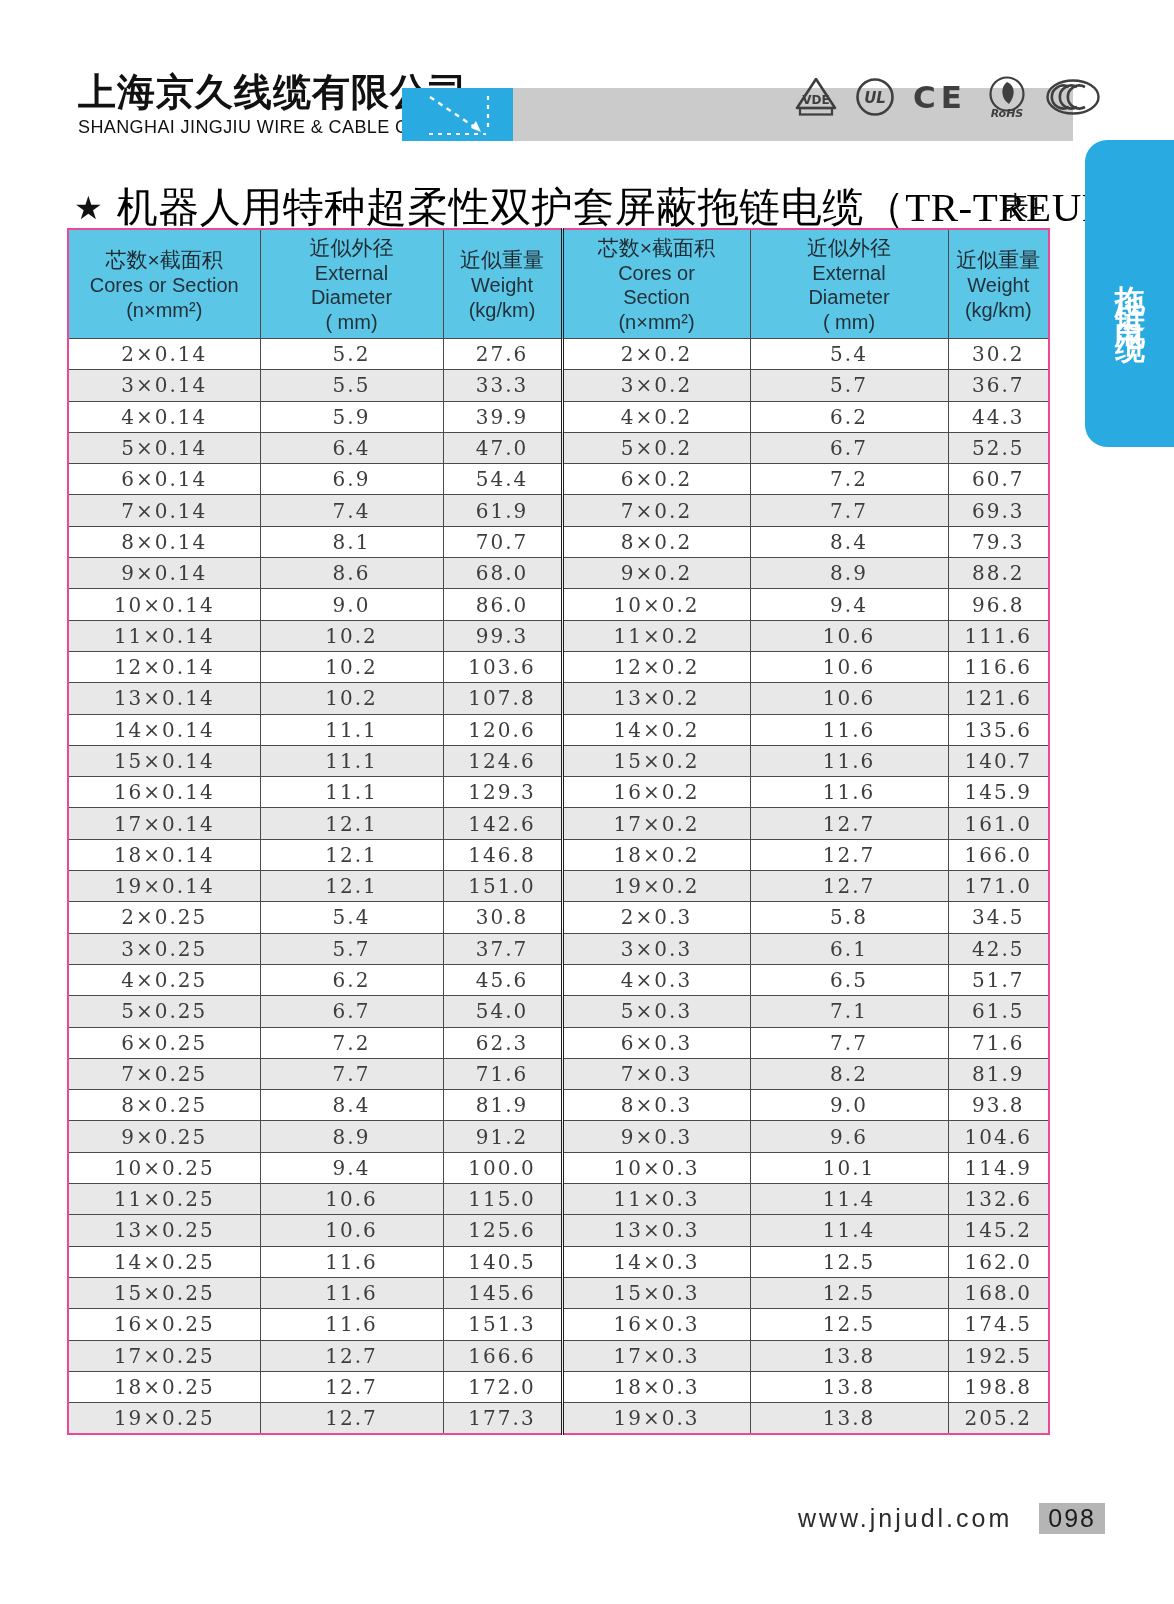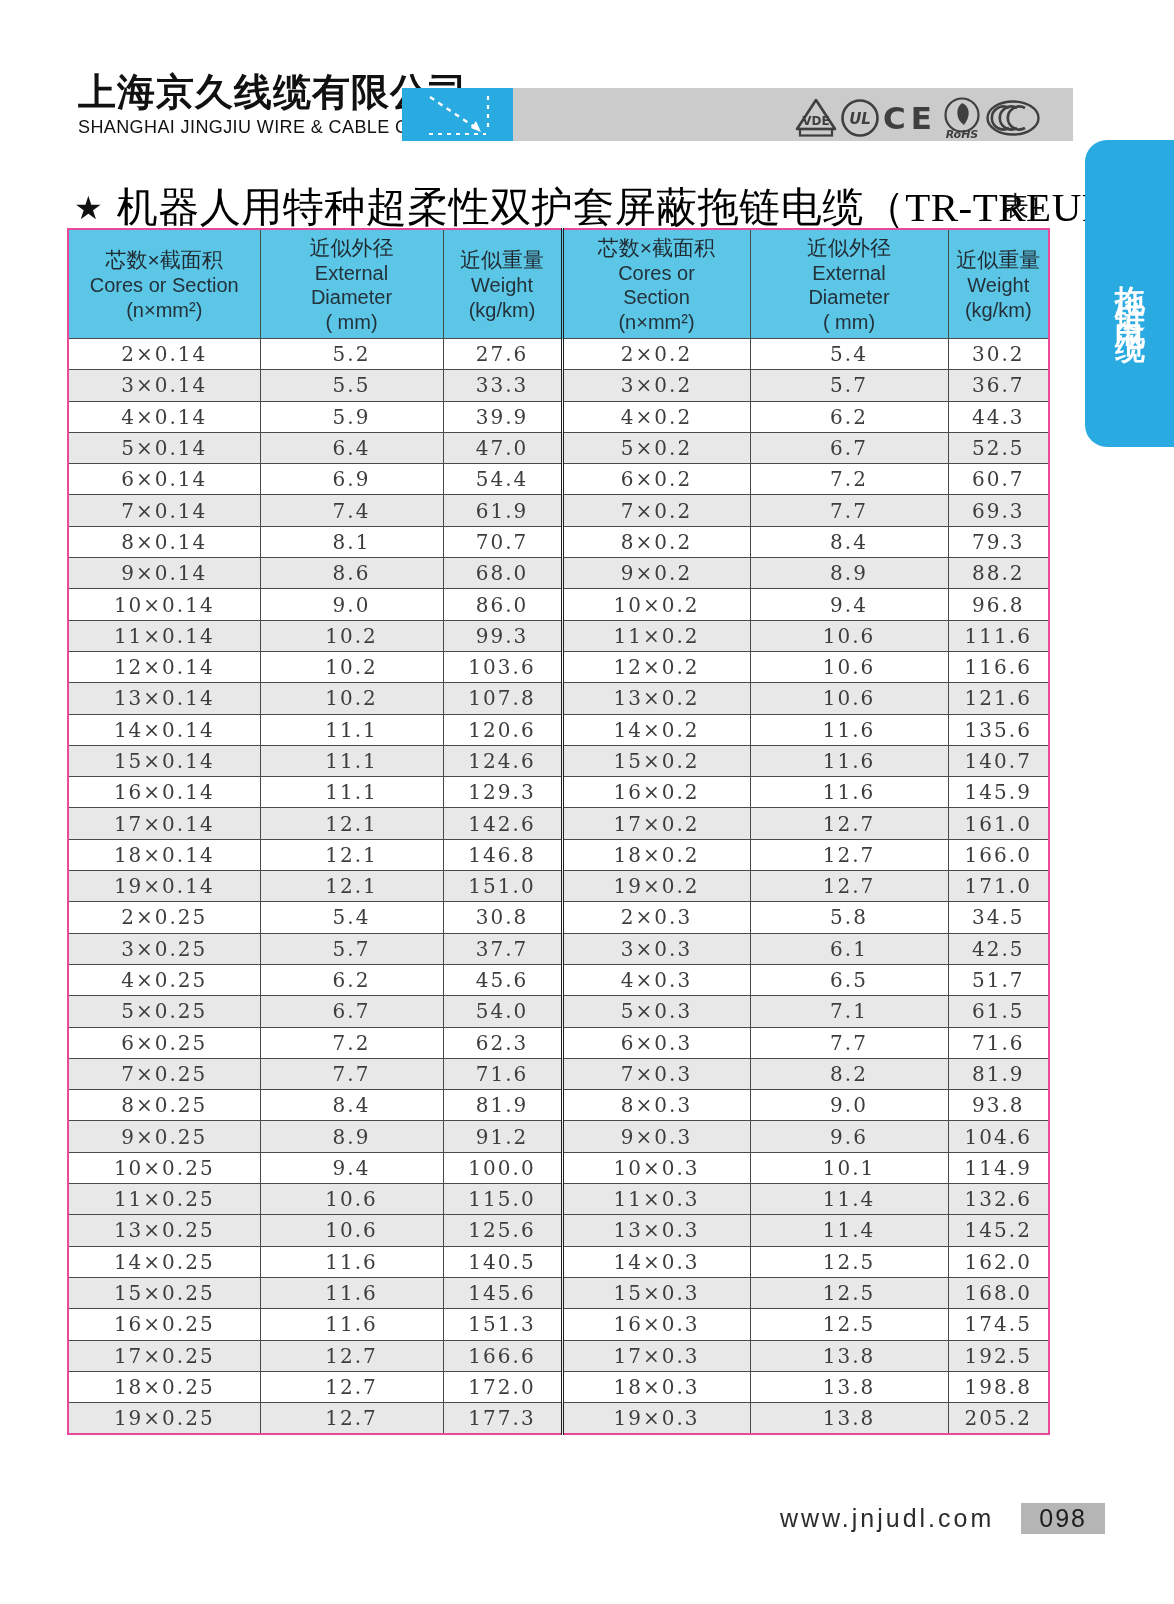--- a/index.html
+++ b/index.html
@@ -5,21 +5,21 @@
   html,body{margin:0;padding:0;background:#fff;}
   .page{position:relative;width:1174px;height:1604px;background:#ffffff;overflow:hidden;
         font-family:"Liberation Sans",sans-serif;}
 
   
   .logo{position:absolute;left:78px;top:72px;}
   .logo-zh{font-size:38px;font-weight:bold;color:#111;letter-spacing:1px;line-height:1.1;}
   .logo-en{font-size:18px;color:#111;margin-top:3px;letter-spacing:0.4px;}
   .brand-box{position:absolute;left:402px;top:88px;width:111px;height:53px;background:#29abe2;}
   .band{position:absolute;left:513px;top:88px;width:560px;height:53px;background:#cbcbcb;}
-  .certs{position:absolute;left:793px;top:93px;height:49px;display:flex;align-items:center;text-align:right;}
+  .certs{position:absolute;left:793px;top:72px;height:49px;display:flex;align-items:center;gap:15px;text-align:right;}
   .cert{display:flex;align-items:center;justify-content:center;}
 
   
   .title-row{position:absolute;left:74px;top:180px;display:flex;align-items:center;gap:14px;}
   .star{font-size:32px;color:#111;line-height:1;}
   .title-text{font-family:"Liberation Serif",serif;font-size:41px;font-weight:normal;color:#000000;letter-spacing:0.5px;}
   .table-label{position:absolute;left:1002px;top:188px;font-family:Liberation Serif, serif;
                font-size:27px;color:#111;}
 
   
@@ -37,21 +37,21 @@
 
   
   .side-tab{position:absolute;right:0;top:140px;width:89px;height:307px;background:#29abe2;
             border-radius:22px 0 0 22px;display:flex;align-items:center;justify-content:center;}
   .side-tab-text{writing-mode:vertical-rl;text-orientation:upright;color:#ffffff;
                  font-size:30px;letter-spacing:16px;font-weight:bold;}
 
   
   .footer{position:absolute;top:1503px;right:69px;display:flex;align-items:center;gap:27px;}
   .site{font-size:25px;letter-spacing:3px;color:#2c2c2c;}
-  .page-num{background:#b5b5b5;color:#1c1c1c;font-size:25px;padding:1px 18px;letter-spacing:2px;}
+  .page-num{background:#b5b5b5;color:#1c1c1c;font-size:25px;padding:1px 9px;letter-spacing:2px;}
 
   svg text{font-family:"DejaVu Sans",sans-serif;}
 </style>
 </head>
 <body>
 
 <div class="page">
 
   <div class="logo">
     <div class="logo-zh">上海京久线缆有限公司</div>

